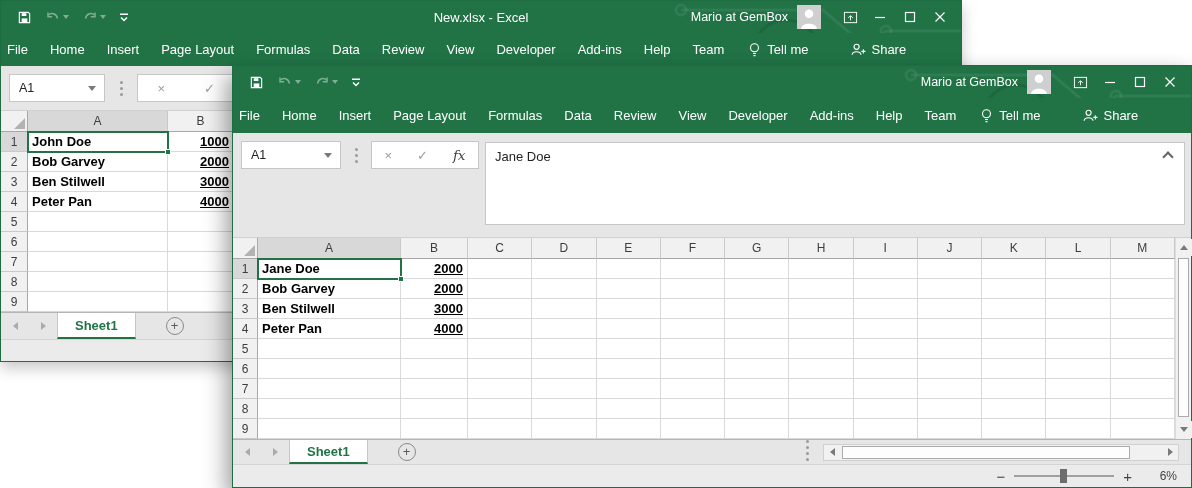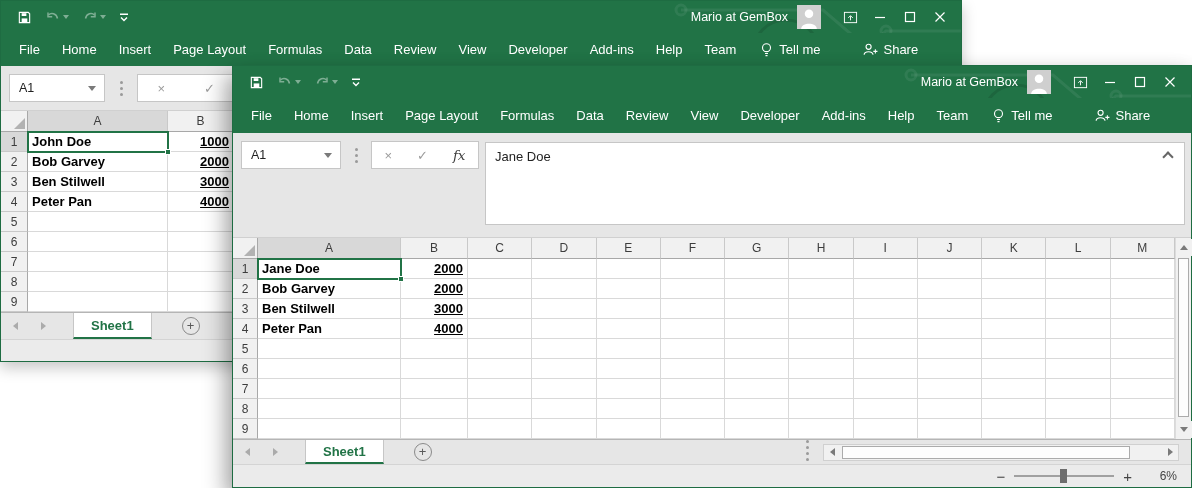--- a/index.html
+++ b/index.html
@@ -24,21 +24,21 @@
                color:#fff; pointer-events:none; z-index:1; }
   .tb-right { margin-left:auto; display:flex; align-items:center; position:relative; z-index:1; }
   .account-name { font-size:12.5px; margin-right:9px; }
   .avatar { width:24px; height:24px; margin-right:14px; }
   .winbtn { width:30px; height:32px; display:flex; align-items:center; justify-content:center; }
 
   .tabrow { position:relative; display:flex; align-items:center; color:#fff;
             background:#217346; font-size:13px; z-index:1; }
   #back-window .tabrow { height:33px; }
   #front-window .tabrow { height:35px; }
-  .tabs-list { display:flex; gap:22px; padding-left:18px; align-items:center; }
+  .tabs-list { display:flex; gap:22px; padding-left:6px; align-items:center; }
   .ribbon-tab { cursor:default; white-space:nowrap; }
   .tellme { display:flex; align-items:center; gap:6px; margin-left:24px; }
   .share  { display:flex; align-items:center; gap:5px; margin-left:42px; }
 
   
   .f-area { position:relative; background:#e6e6e6; border-bottom:1px solid #d0d0d0; }
   #back-window  .f-area { height:45px; }
   #front-window .f-area { height:105px; }
   .namebox { position:absolute; left:8px; top:8px; height:28px; background:#fff;
              border:1px solid #c6c6c6; display:flex; align-items:center; font-size:12.5px;
@@ -101,21 +101,21 @@
   .vthumb { position:absolute; left:2px; right:2px; top:20px; bottom:22px;
             background:#fdfdfd; border:1px solid #ababab; }
 
   
   .sheetbar { position:relative; background:#e6e6e6; border-top:1px solid #b5b5b5;
               display:flex; align-items:stretch; }
   #back-window  .sheetbar { height:27px; }
   #front-window .sheetbar { height:25px; }
   .nav-arrow { width:28px; display:flex; align-items:center; justify-content:center; }
   .nav-arrow .t { opacity:.55; }
-  .sheet-tab { margin-left:16px; background:#fff; border-left:1px solid #c6c6c6;
+  .sheet-tab { background:#fff; border-left:1px solid #c6c6c6;
                border-right:1px solid #c6c6c6; border-bottom:2px solid #217346;
                color:#217346; font-weight:bold; font-size:13px; padding:0 17px;
                display:flex; align-items:center; }
   .new-sheet { margin-left:30px; align-self:center; width:18px; height:18px; border-radius:50%;
                border:1px solid #8a8a8a; color:#595959; font-size:13px; line-height:16px;
                text-align:center; }
   .vdots4 { align-self:center; margin-left:auto; }
   .hscroll { align-self:center; margin-left:14px; margin-right:12px; position:relative;
              width:356px; height:17px; background:#f1f1f1; border:1px solid #d0d0d0; }
   .hscroll .left  { left:0; top:0; height:15px; }
@@ -177,20 +177,21 @@
               <path d="M3 1.5 v4.2 h4.2" fill="none" stroke="#fff" stroke-width="1.5"></path>
             </svg>
           <span style="width:0;height:0;border-left:3px solid transparent;border-right:3px solid transparent;border-top:4px solid #fff;"></span>
         </span>
         <span class="qbtn">
           <svg width="10" height="10" viewBox="0 0 10 10">
               <path d="M1 2.2 h8 M2 5.4 l3 3 3-3" fill="none" stroke="#fff" stroke-width="1.4"></path>
             </svg>
         </span>
       </div>
+      <div class="win-title">New.xlsx - Excel</div>
       <div class="tb-right">
         <span class="account-name">Mario at GemBox</span>
         <svg class="avatar" viewBox="0 0 26 26">
             <rect width="26" height="26" fill="#cfcfcf"></rect>
             <circle cx="13" cy="9.5" r="4.6" fill="#fff"></circle>
             <path d="M4.5 26 c0-7.5 17-7.5 17 0 z" fill="#fff"></path>
           </svg>
         <span class="winbtn">
           <svg width="15" height="15" viewBox="0 0 16 16">
               <rect x="1.5" y="2.5" width="13" height="11" fill="none" stroke="#fff"></rect>

